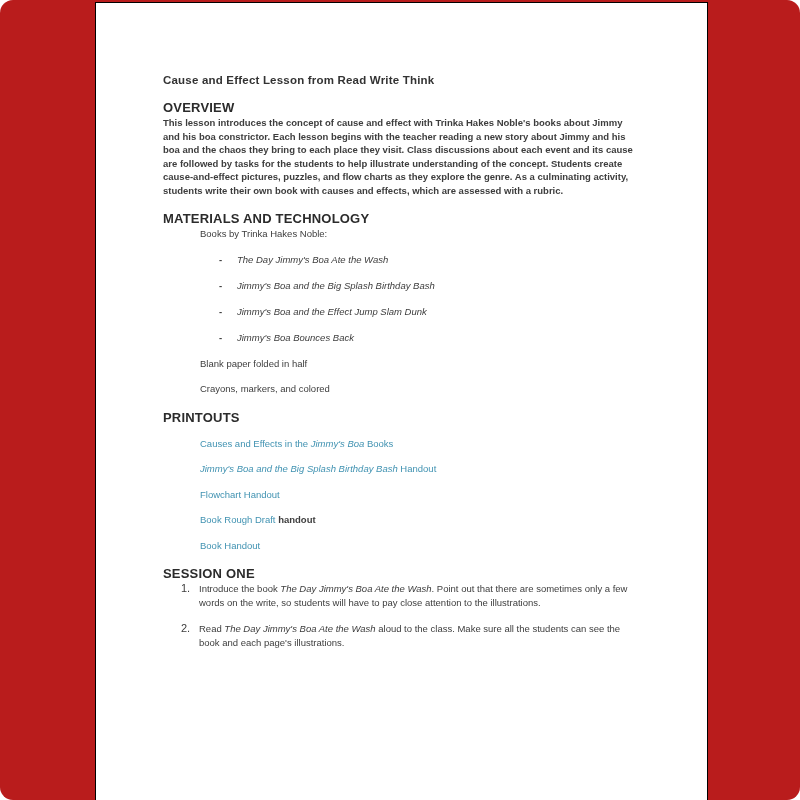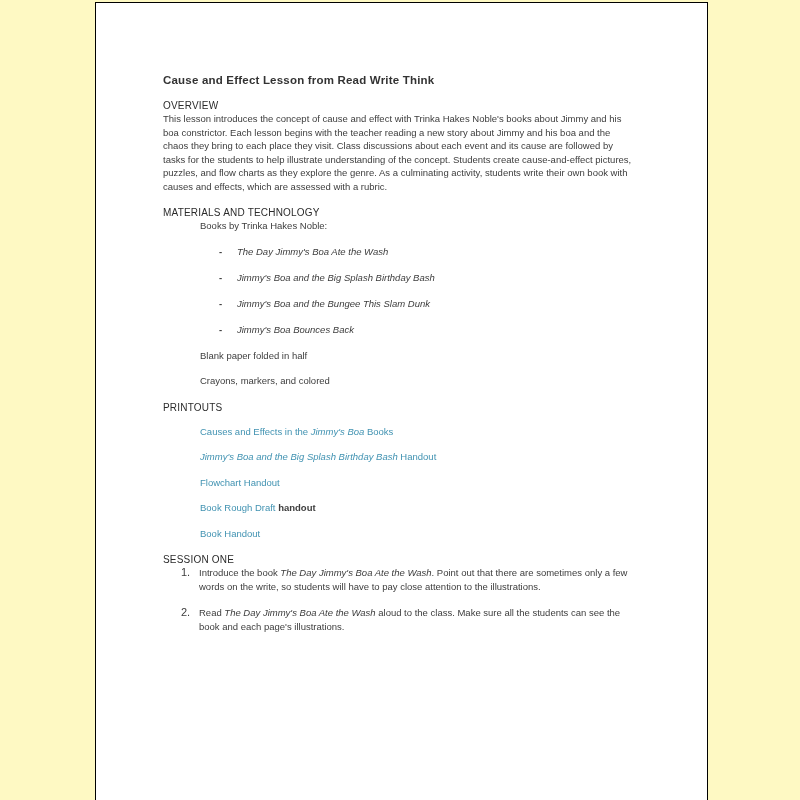--- a/index.html
+++ b/index.html
@@ -10,21 +10,22 @@
   body {
     width: 800px;
     height: 800px;
     overflow: hidden;
     font-family: "Liberation Sans", sans-serif;
   }
   .canvas {
     position: relative;
     width: 800px;
     height: 800px;
-    background: #fef9c3;
+    background: #b91c1c;
+    border-radius: 13px;
   }
   .page {
     position: absolute;
     left: 95px;
     top: 2px;
     width: 613px;
     height: 820px;
     box-sizing: border-box;
     background: #ffffff;
     border: 1px solid #000000;
@@ -32,32 +33,33 @@
   }
   .page-title {
     margin: 0 0 4px 0;
     font-size: 11.5px;
     font-weight: bold;
     color: #333333;
     letter-spacing: 0.2px;
   }
   h2.sec-heading {
     margin: 14px 0 1px 0;
-    font-size: 10px;
-    font-weight: normal;
+    font-size: 13px;
+    font-weight: bold;
     color: #2b2b2b;
     letter-spacing: 0.2px;
   }
   .body-text {
     font-size: 9.5px;
     line-height: 13.5px;
     color: #3d3d3d;
   }
   p.para {
     margin: 1px 0 0 0;
+    font-weight: bold;
   }
   .indent-1 {
     margin: 1px 0 0 0;
     padding-left: 37px;
   }
   ul.book-list {
     list-style: none;
     margin: 0;
     padding: 0;
   }
@@ -137,21 +139,21 @@
       <li>
         <span class="dash">-</span>
         <span class="it">The Day Jimmy's Boa Ate the Wash</span>
       </li>
       <li>
         <span class="dash">-</span>
         <span class="it">Jimmy's Boa and the Big Splash Birthday Bash</span>
       </li>
       <li>
         <span class="dash">-</span>
-        <span class="it">Jimmy's Boa and the Bungee This Slam Dunk</span>
+        <span class="it">Jimmy's Boa and the Effect Jump Slam Dunk</span>
       </li>
       <li>
         <span class="dash">-</span>
         <span class="it">Jimmy's Boa Bounces Back</span>
       </li>
     </ul>
 
     <p class="material-item body-text">Blank paper folded in half</p>
     <p class="material-item body-text">Crayons, markers, and colored</p>
 

